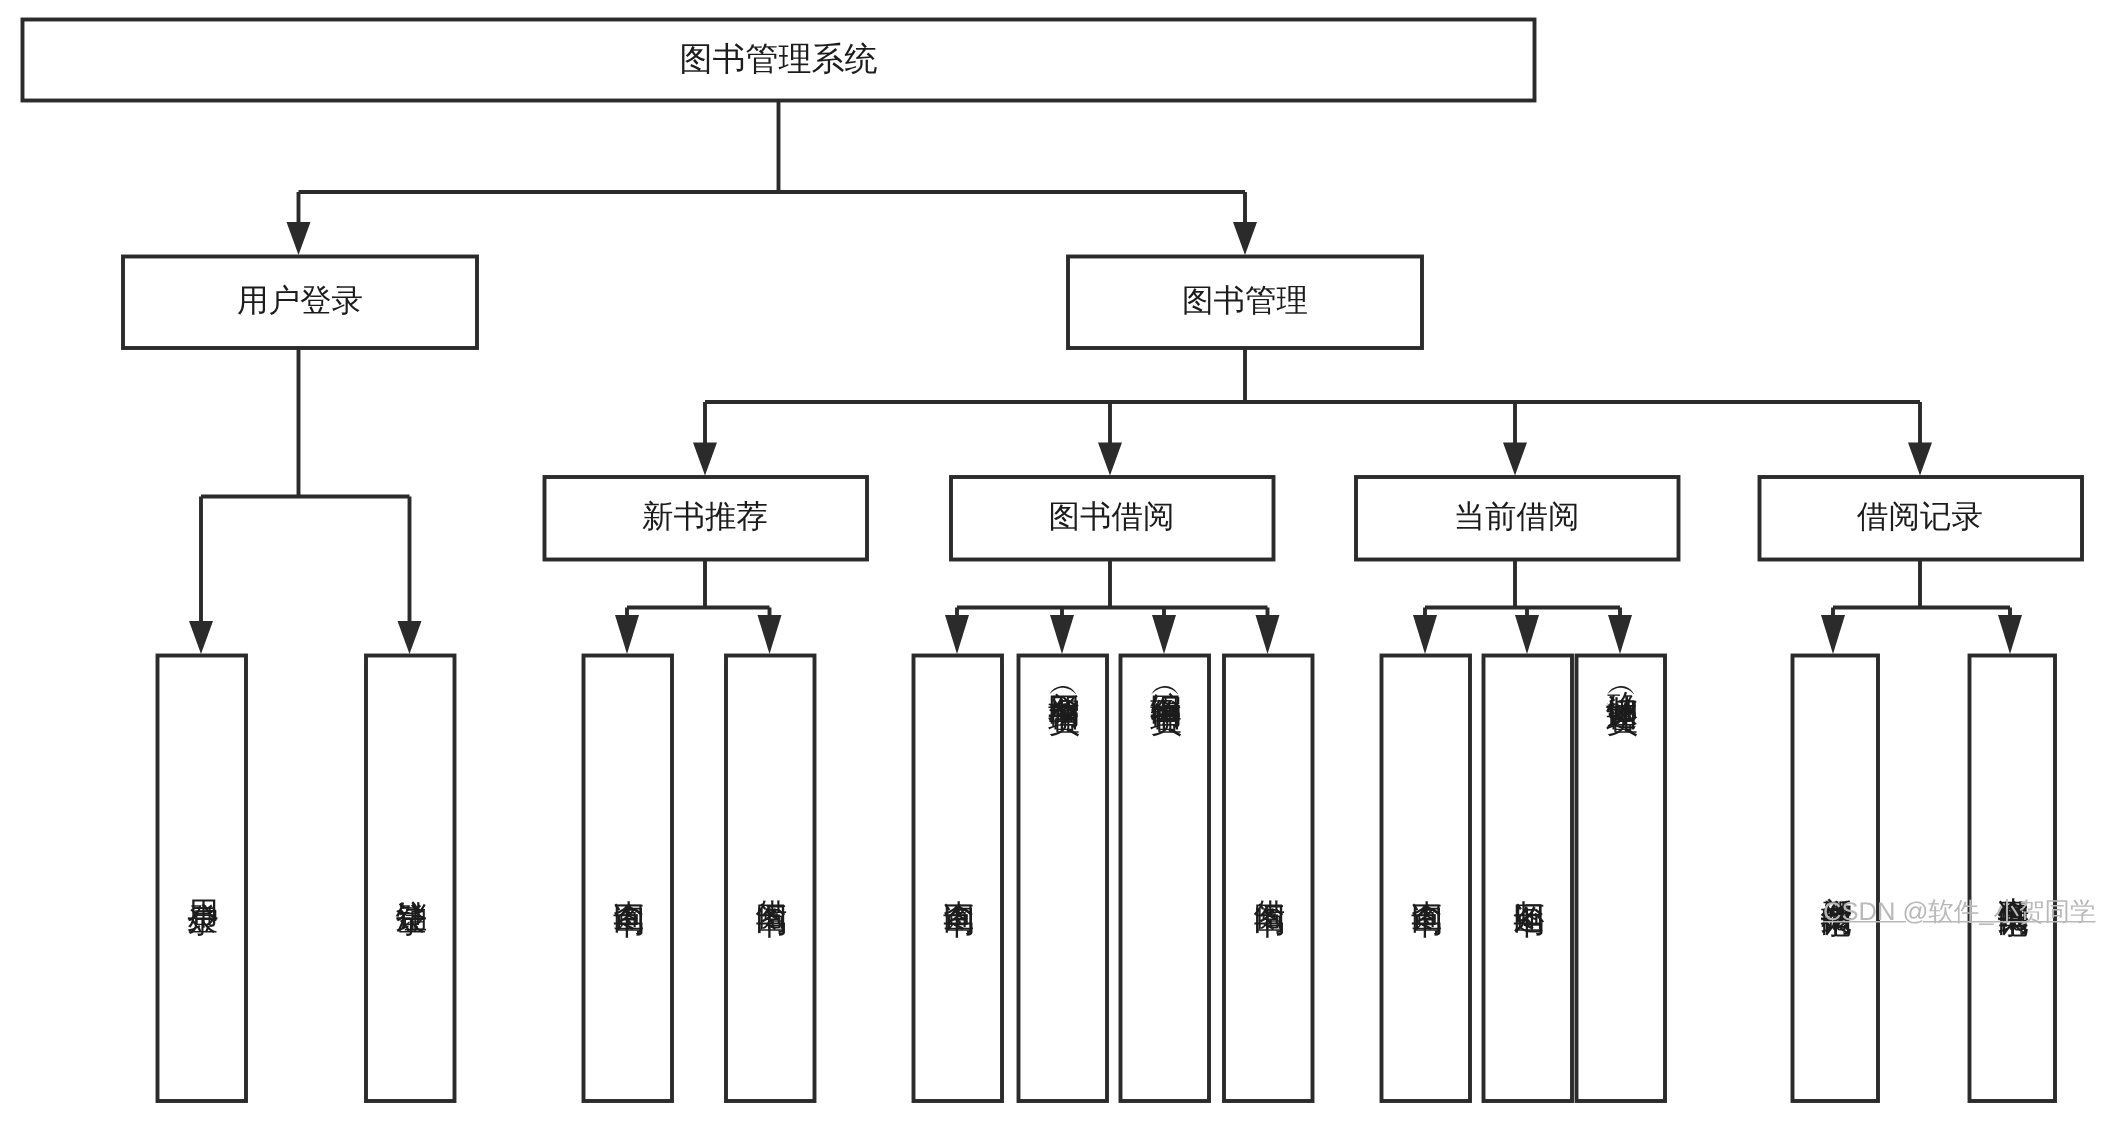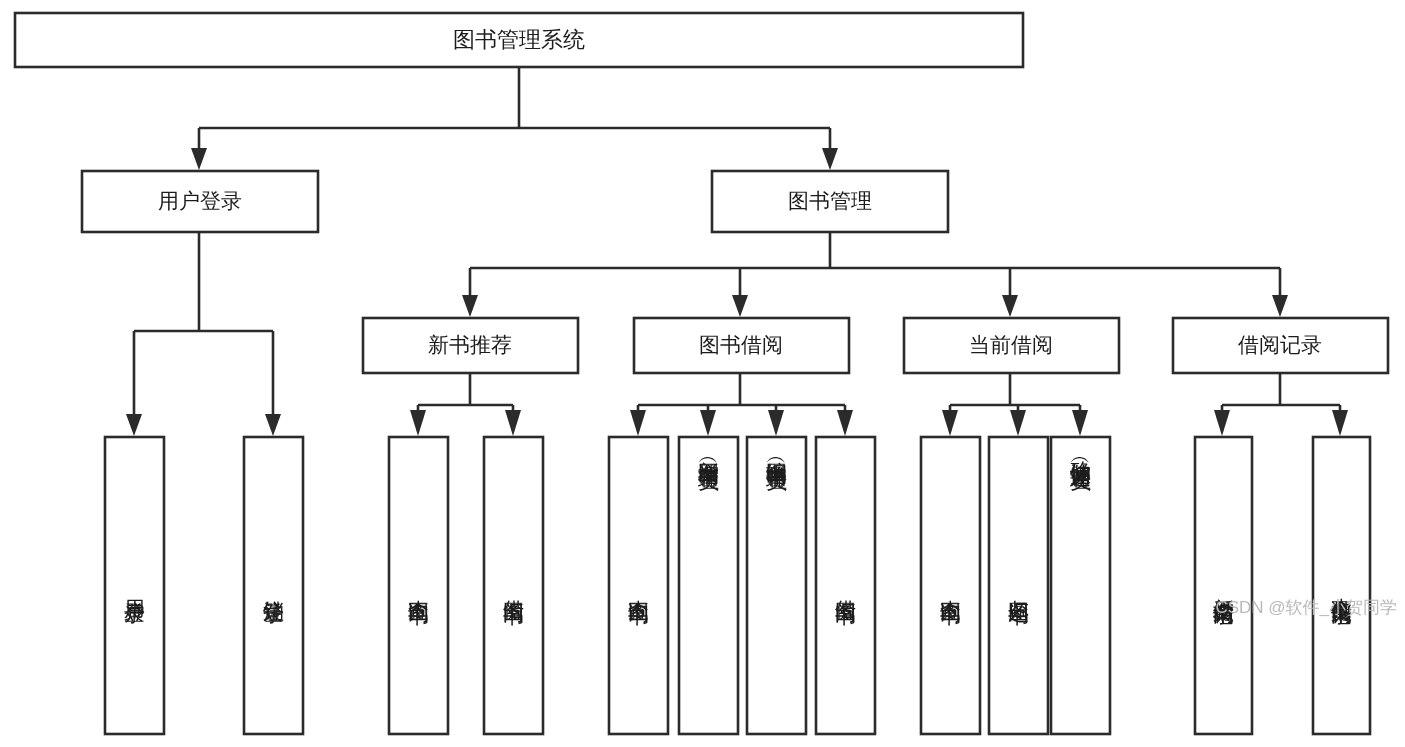--- a/index.html
+++ b/index.html
@@ -73,20 +73,21 @@
   }
   #watermark {
     position: absolute;
     right: 8px;
     bottom: 6px;
     font-family: "Liberation Sans", "DejaVu Sans", sans-serif;
     font-size: 17px;
     color: #b9b9b9;
     white-space: nowrap;
     user-select: none;
+    text-decoration: underline;
   }
 </style>
 </head>
 <body>
 
 <div id="diagram-root">
 
   <svg id="tree-svg" viewBox="0 0 1405 747">
 
     <g>

